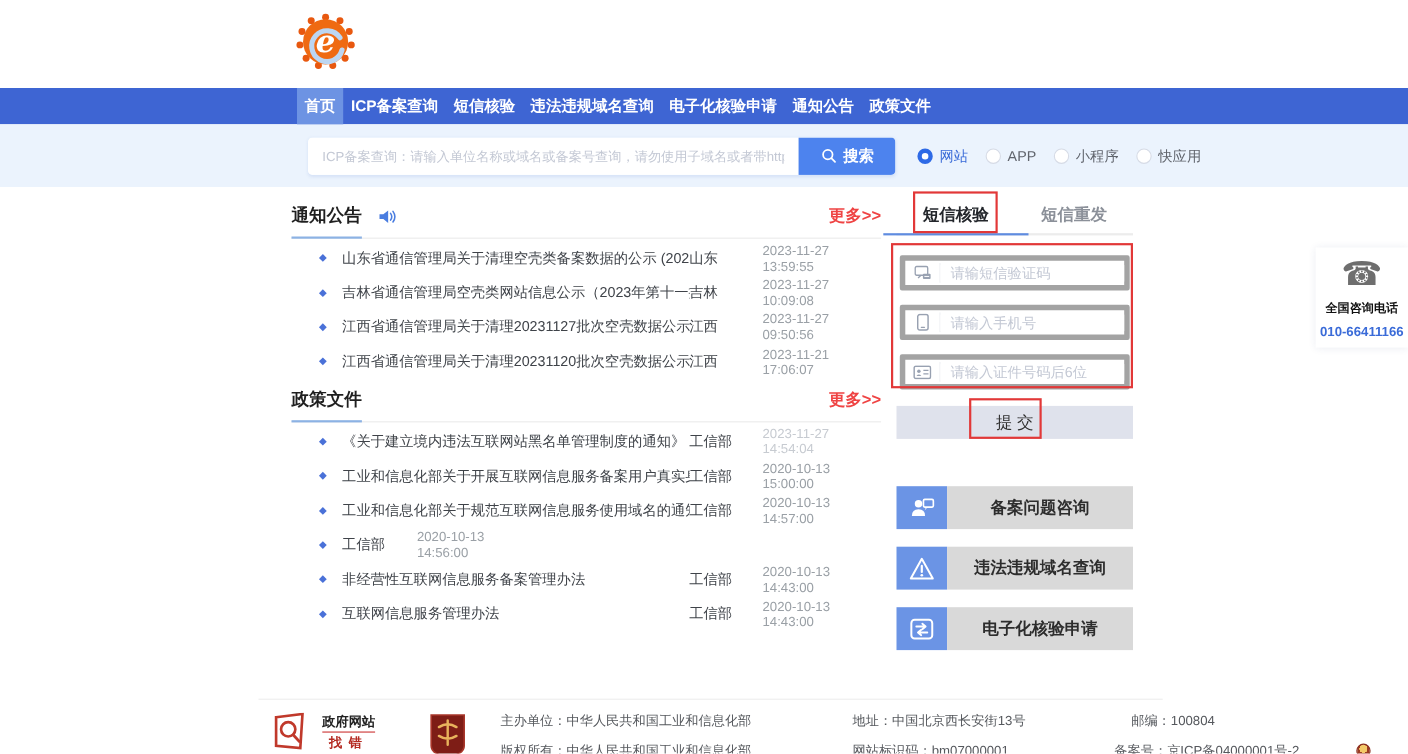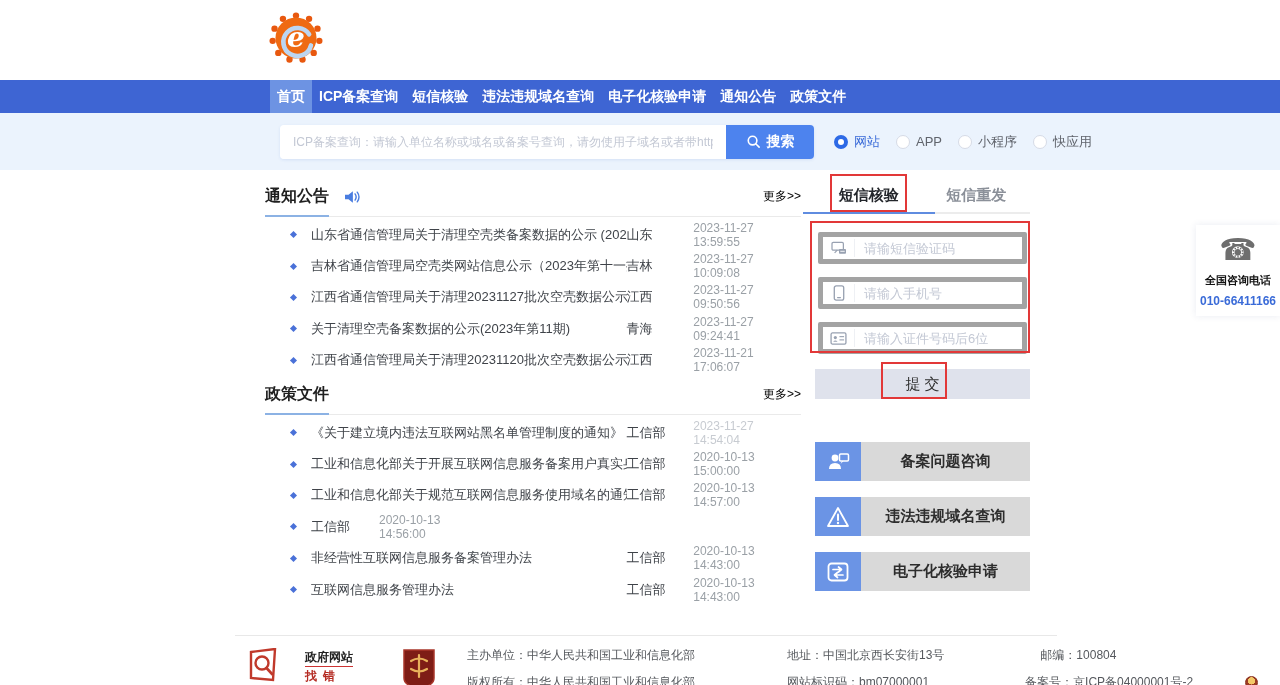--- a/index.html
+++ b/index.html
@@ -40,21 +40,21 @@
   .radio-item.selected .radio-label { color:#3a6bd8; }
 
   
   .main { position:relative; height:465px; background:#fff; }
 
   .left-col { position:absolute; left:265px; top:16px; width:536px; }
   .section-header { display:flex; align-items:center; border-bottom:1px solid #eaeaea; padding-bottom:9px; position:relative; }
   .section-title { font-size:16px; font-weight:bold; color:#1f1f1f; position:relative; }
   .section-title::after { content:""; position:absolute; left:0; bottom:-10px; width:100%; height:2px; background:#8cb2e4; }
   .speaker { margin-left:15px; display:flex; }
-  .more-link { margin-left:auto; color:#000000; font-size:12px; cursor:pointer; }
+  .more-link { margin-left:auto; color:#ef4444; font-size:15px; cursor:pointer;font-weight:bold; }
   .list { margin-top:2px; }
   .list-row { display:flex; align-items:center; height:31.4px; cursor:pointer; }
   .bullet { width:5px; height:5px; background:#4a71d8; transform:rotate(45deg); margin:0 15px 0 26px; flex:0 0 auto; }
   .row-title { width:322px; font-size:13px; color:#3f4349; white-space:nowrap; overflow:hidden; }
   .row-region { width:68px; font-size:13px; color:#3f4349; }
   .row-time { width:110px; font-size:12px; color:#9aa0a6; }
   .row-time.dim { color:#c7cbd1; }
   .policies { margin-top:8px; }
 
   
@@ -88,21 +88,21 @@
   .red-box { position:absolute; border:2px solid #e23838; pointer-events:none; z-index:5; }
   .rb-tab    { left:830px; top:4px;  width:77px;  height:38px; }
   .rb-form   { left:810px; top:51px; width:220px; height:132px; }
   .rb-submit { left:881px; top:192px; width:66px; height:37px; }
 
   
   .footer { height:50px; }
   .footer-inner { width:822px; margin-left:235px; border-top:1px solid #e8e8e8; padding-top:11px;
     display:flex; align-items:flex-start; }
   .find-error { display:flex; align-items:center; margin-left:14px; flex:0 0 auto; }
-  .fe-text { margin-left:22px; }
+  .fe-text { margin-left:10px;text-align:center; }
   .fe-line1 { font-size:12px; font-weight:bold; color:#222; border-bottom:1px solid #c33; padding-bottom:2px; }
   .fe-line2 { font-size:12px; font-weight:bold; color:#b42a22; letter-spacing:6px; margin-top:2px; }
   .emblem { margin-left:48px; flex:0 0 auto; }
   .footer-text { margin-left:30px; font-size:12px; color:#55585d; }
   .ft-row { display:flex; align-items:center; margin-bottom:10px; white-space:nowrap;gap:38px; }
   .ft-row span { margin-right:0; }
   .ft-sp1 { width:16px; } .ft-sp2 { width:20px; }
   .police-badge { width:13px; height:13px; border-radius:50%; margin:0 4px 0 14px;
     background:radial-gradient(circle at 50% 35%,#f3c968 0 40%,#9d3b23 41% 100%); border:1px solid #8a2f1d; flex:0 0 auto; }
 </style>
@@ -206,26 +206,20 @@
           <span class="row-time">2023-11-27 10:09:08</span>
         </div>
         <div class="list-row">
           <span class="bullet"></span>
           <span class="row-title">江西省通信管理局关于清理20231127批次空壳数据公示</span>
           <span class="row-region">江西</span>
           <span class="row-time">2023-11-27 09:50:56</span>
         </div>
         <div class="list-row">
           <span class="bullet"></span>
-          <span class="row-title">关于清理空壳备案数据的公示(2023年第11期)</span>
-          <span class="row-region">青海</span>
-          <span class="row-time">2023-11-27 09:24:41</span>
-        </div>
-        <div class="list-row">
-          <span class="bullet"></span>
           <span class="row-title">江西省通信管理局关于清理20231120批次空壳数据公示</span>
           <span class="row-region">江西</span>
           <span class="row-time">2023-11-21 17:06:07</span>
         </div>
       </div>
     </div>
 
     <div class="policies">
       <div class="section-header">
         <span class="section-title">政策文件</span>

